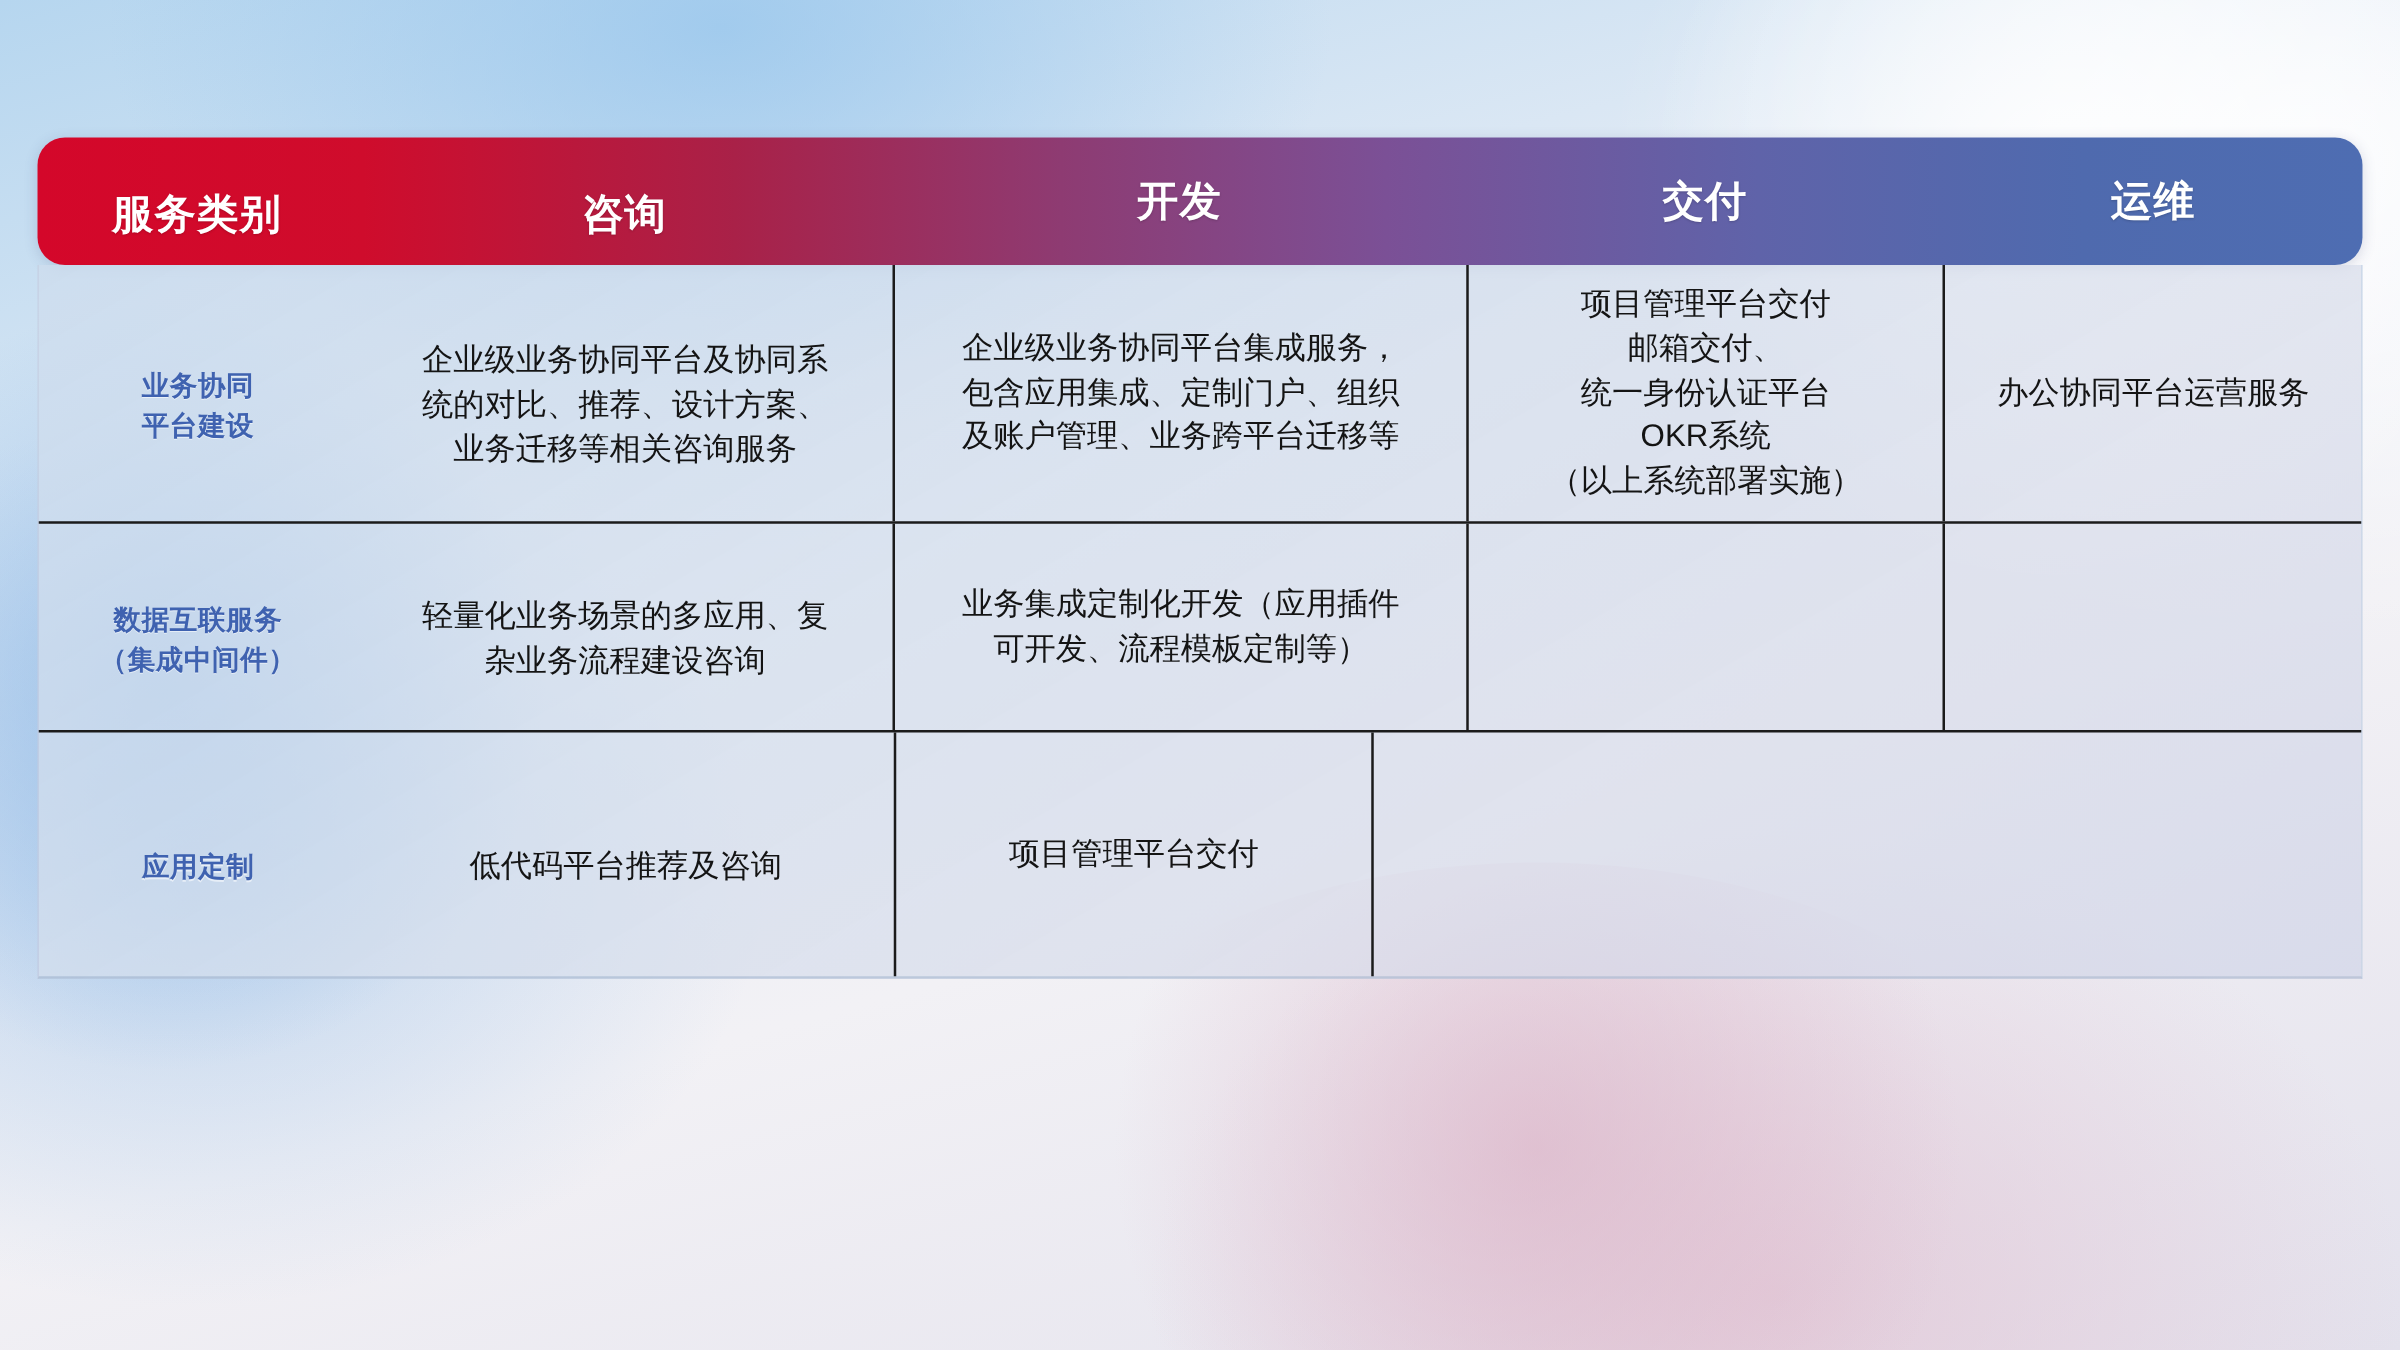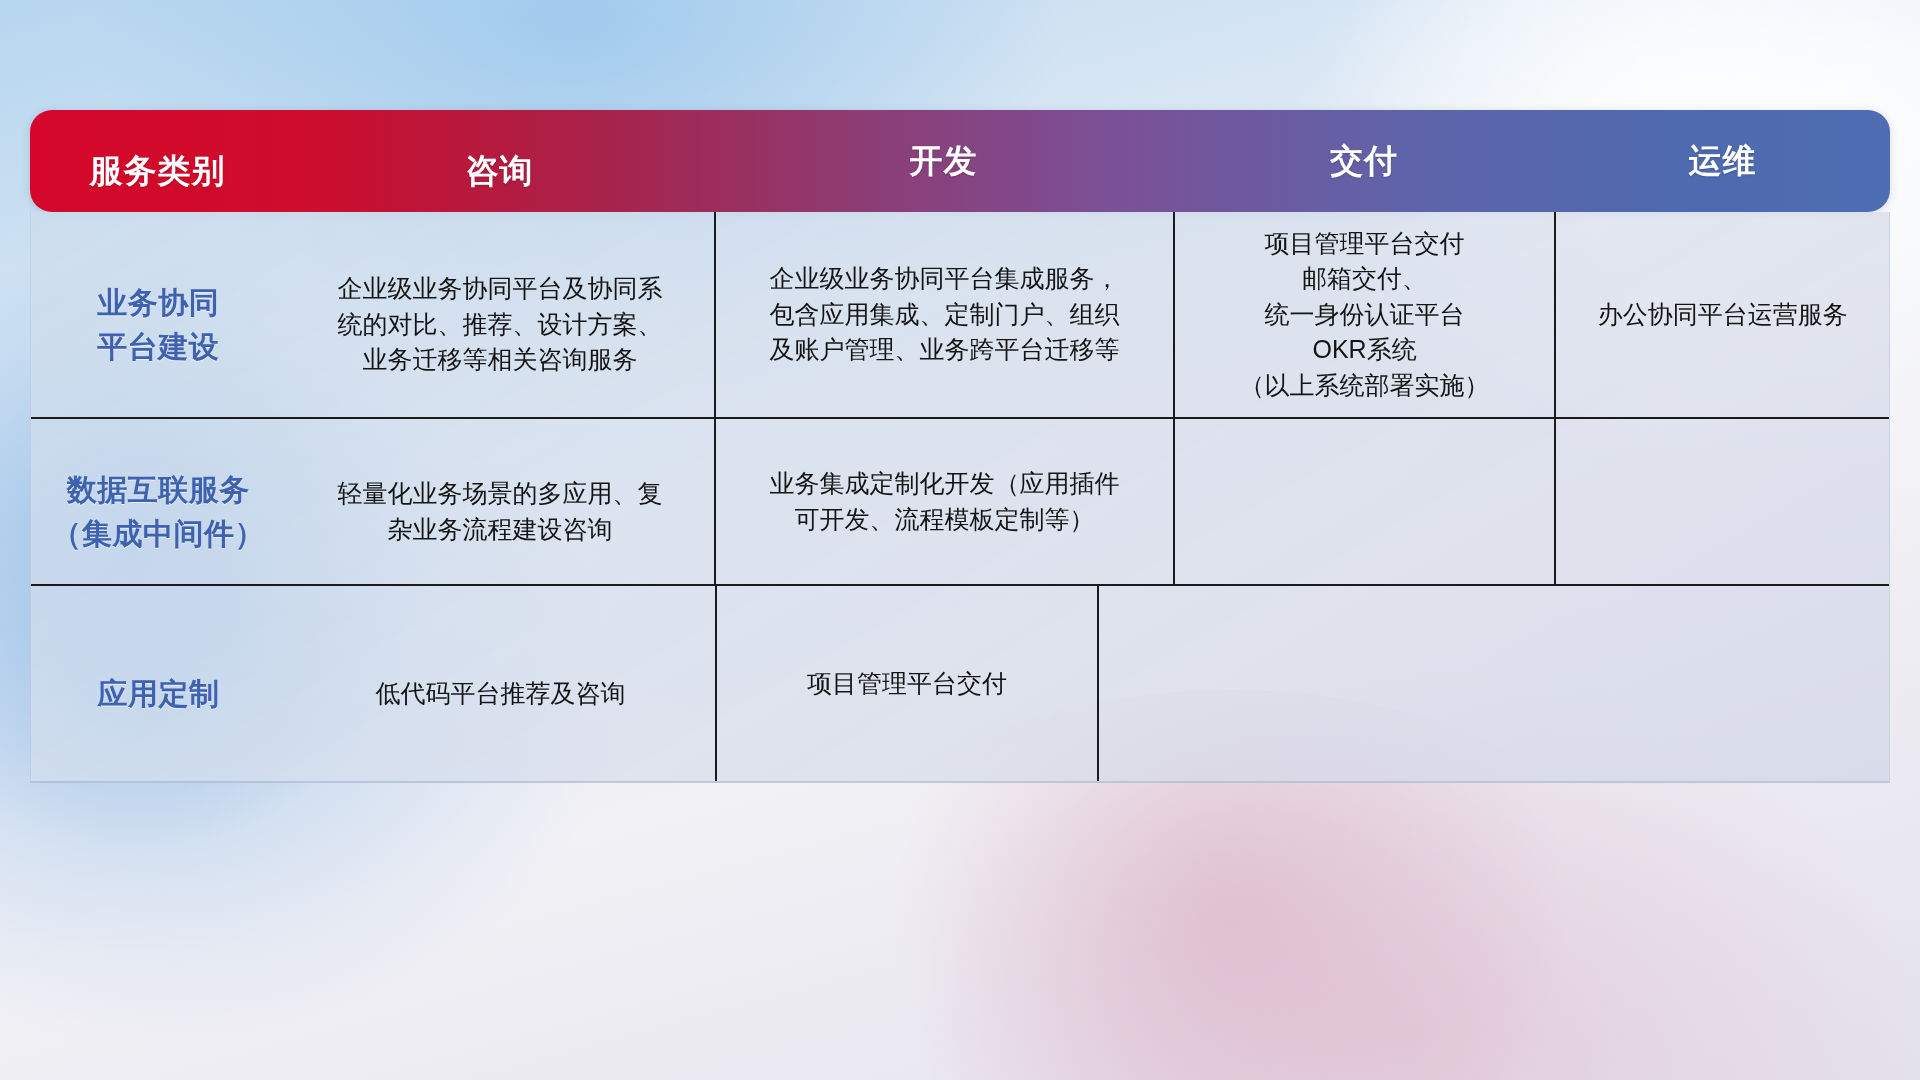--- a/index.html
+++ b/index.html
@@ -114,21 +114,21 @@
     color: #141414;
     font-size: 25px;
     line-height: 1.42;
     white-space: pre-line;
   }
   .cell.divided { border-left: 2.5px solid #1b1b1b; }
 
   .cell.rowlabel {
     color: #3f62b0;
     font-weight: bold;
-    font-size: 30px;
+    font-size: 22px;
     line-height: 1.45;
     letter-spacing: 0.5px;
     text-shadow: 0 1px 0 rgba(255,255,255,0.55);
   }
 
   
   .c0 { width: 255px; margin-top: 20px; }
   .c1 { width: 429px; margin-top: 20px; }
   .c2 { width: 459px; text-align: center; }
   .c3 { width: 382px; }

